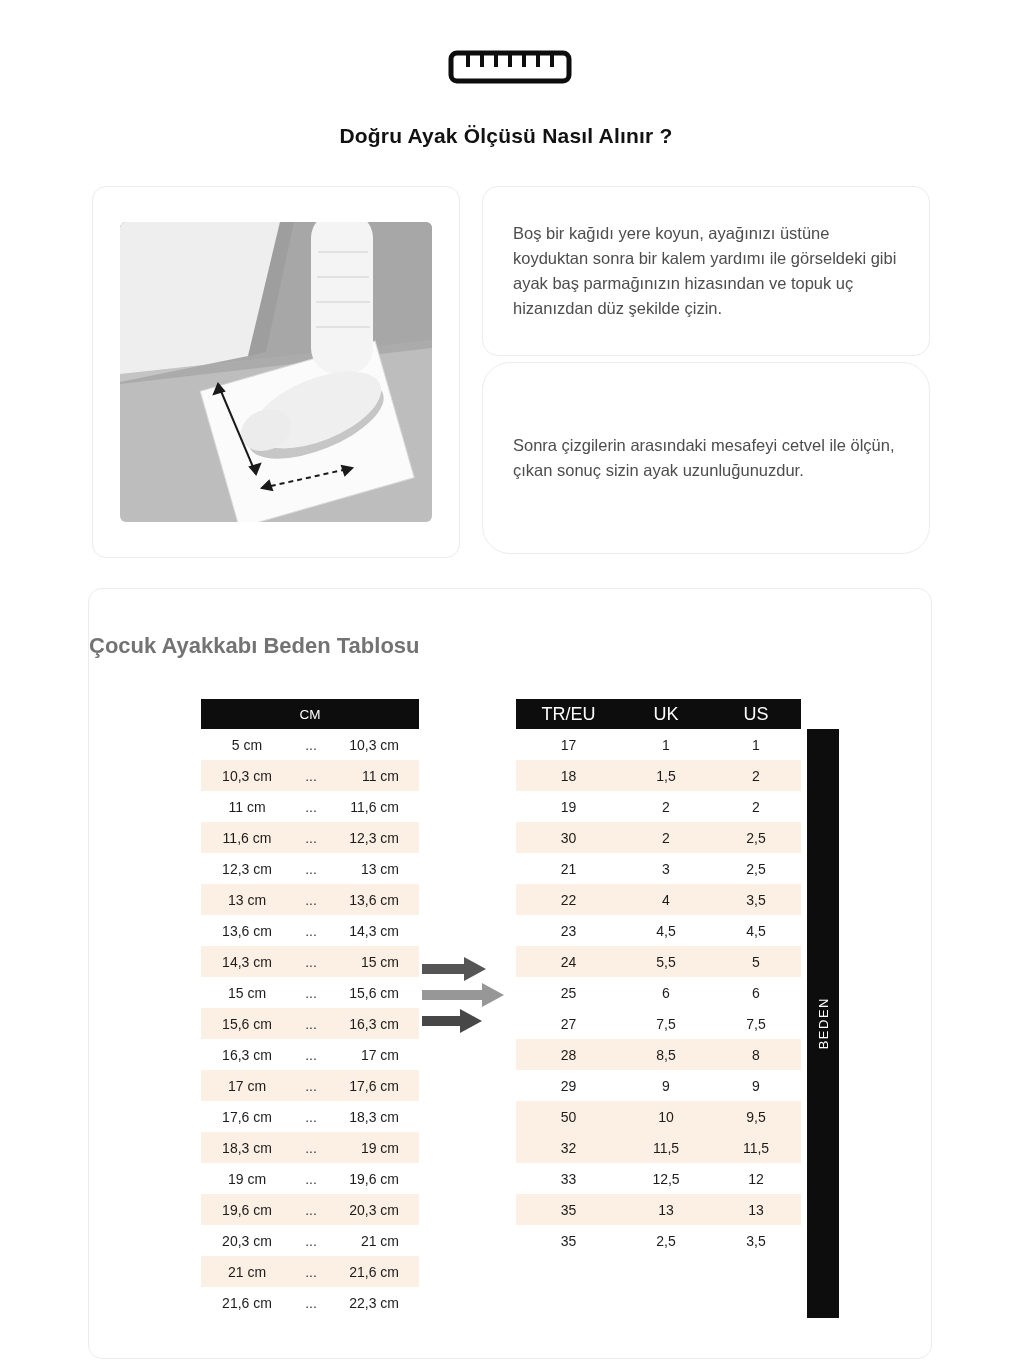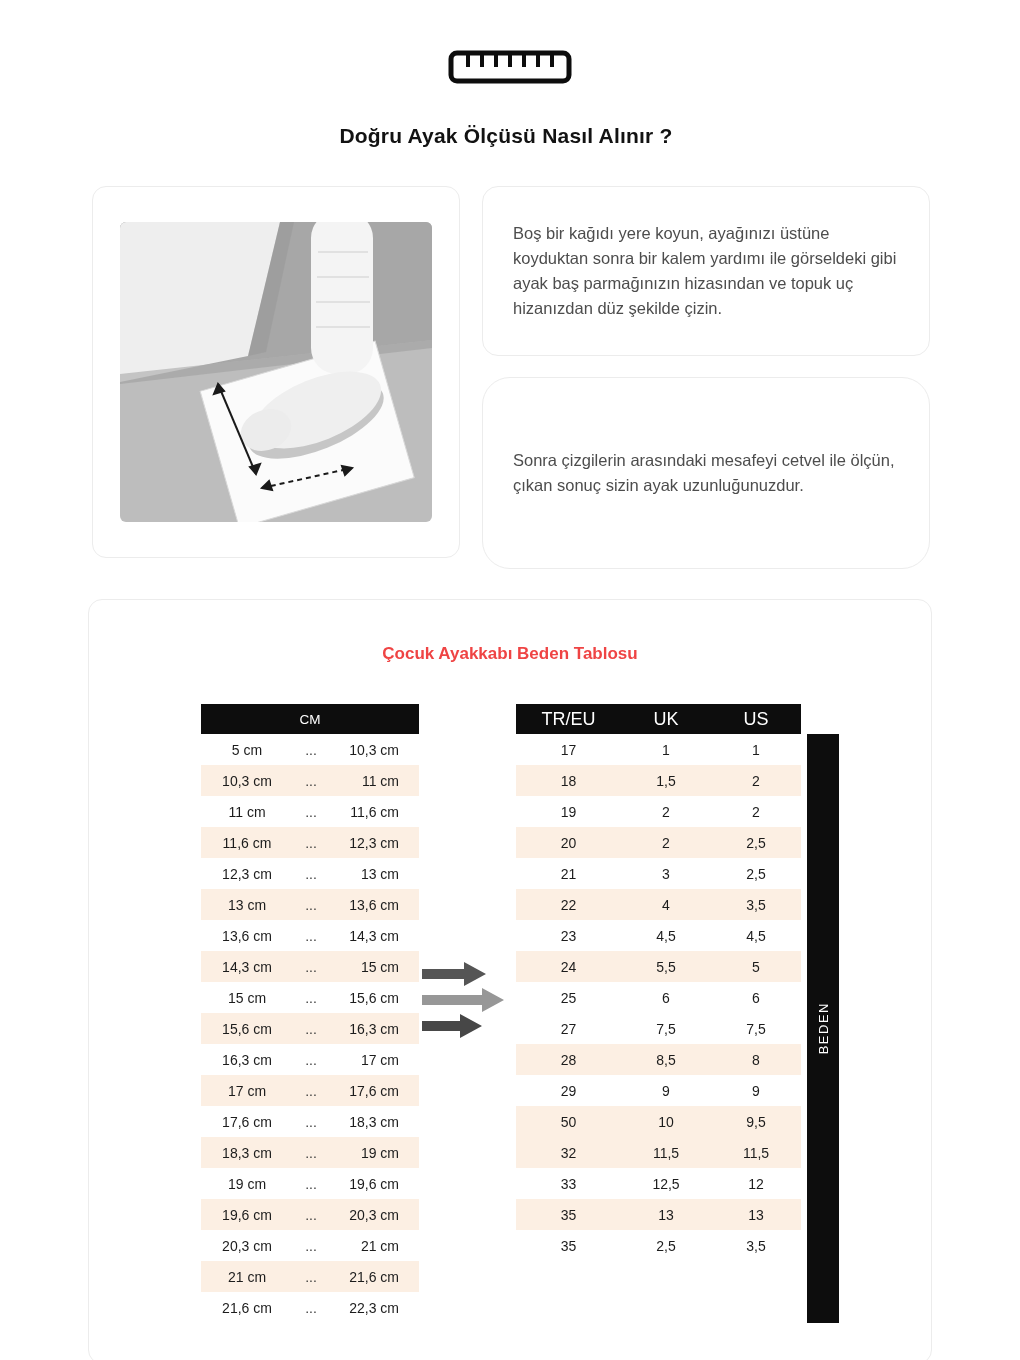--- a/index.html
+++ b/index.html
@@ -34,21 +34,21 @@
     display: flex;
     align-items: center;
     justify-content: center;
     background: #fff;
     flex: none;
   }
   .text-col {
     width: 448px;
     display: flex;
     flex-direction: column;
-    gap: 21px;
+    gap: 6px;
     flex: none;
   }
   .text-card {
     border: 1px solid #ececec;
     border-radius: 16px;
     padding: 0 30px;
     display: flex;
     align-items: center;
     background: #fff;
   }
@@ -61,24 +61,24 @@
     color: #4d4d4d;
   }
   .table-card {
     margin: 30px 88px 0 88px;
     border: 1px solid #ececec;
     border-radius: 14px;
     padding: 44px 0 40px 0;
     background: #fff;
   }
   .table-title {
-    text-align: center;
-    font-size: 17px;
+    text-align: left;
+    font-size: 22px;
     font-weight: bold;
-    color: #ef4444;
+    color: #737373;
     margin: 0 0 40px 0;
   }
   .table-layout { display: flex; padding-left: 112px; }
   .cm-table { width: 218px; flex: none; }
   .cm-header {
     height: 30px;
     background: #0d0d0d;
     color: #fff;
     font-size: 13.5px;
     display: flex;
@@ -356,21 +356,21 @@
               <span class="c">18</span>
               <span class="c">1,5</span>
               <span class="c">2</span>
             </div>
             <div class="size-row">
               <span class="c">19</span>
               <span class="c">2</span>
               <span class="c">2</span>
             </div>
             <div class="size-row alt">
-              <span class="c">20</span>
+              <span class="c">30</span>
               <span class="c">2</span>
               <span class="c">2,5</span>
             </div>
             <div class="size-row">
               <span class="c">21</span>
               <span class="c">3</span>
               <span class="c">2,5</span>
             </div>
             <div class="size-row alt">
               <span class="c">22</span>

